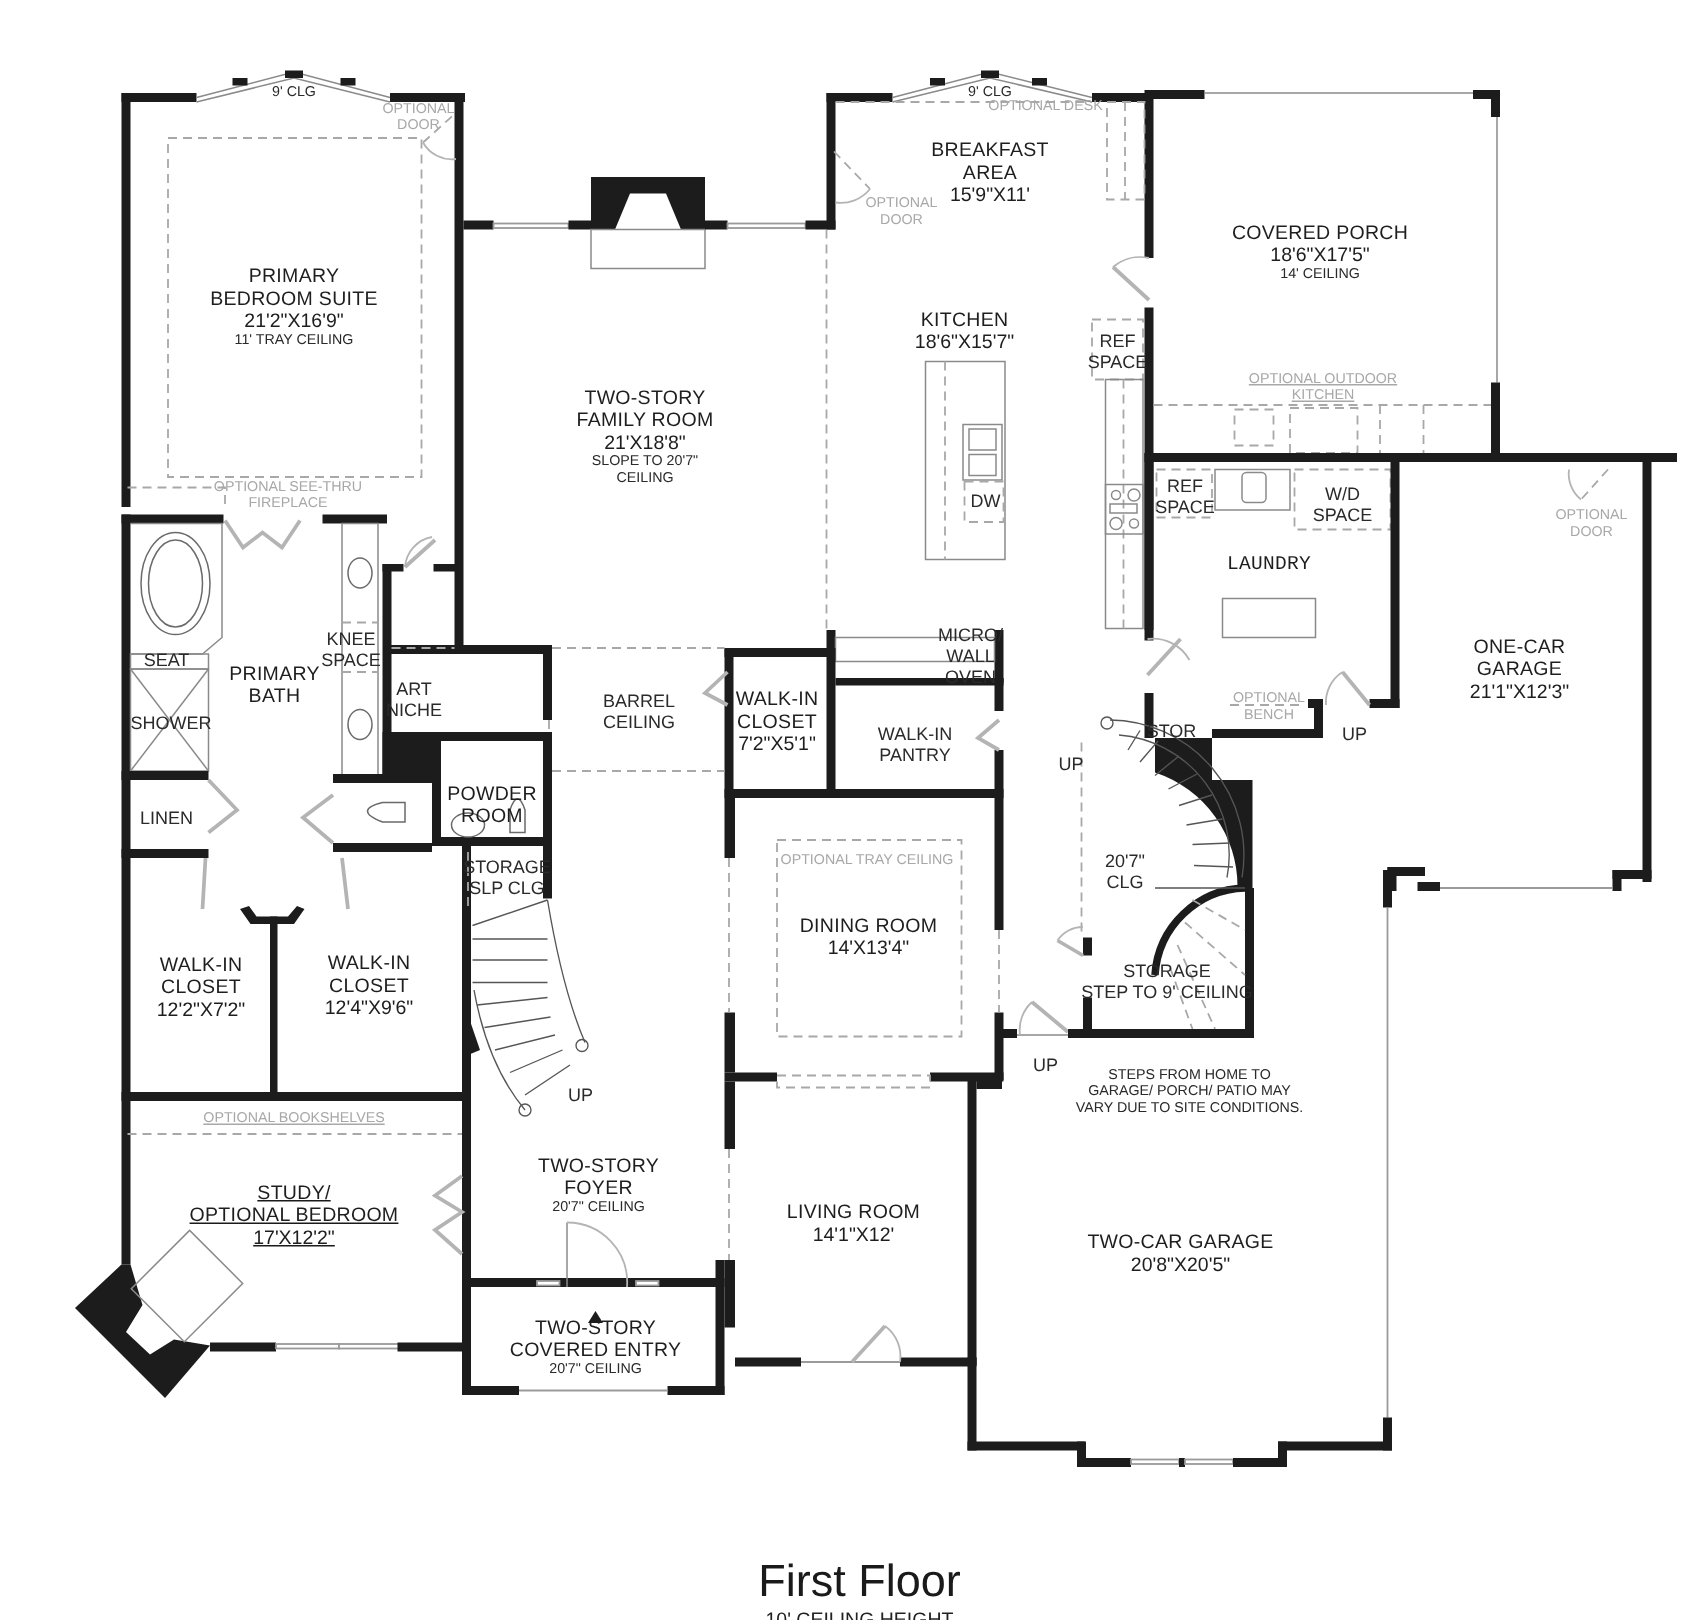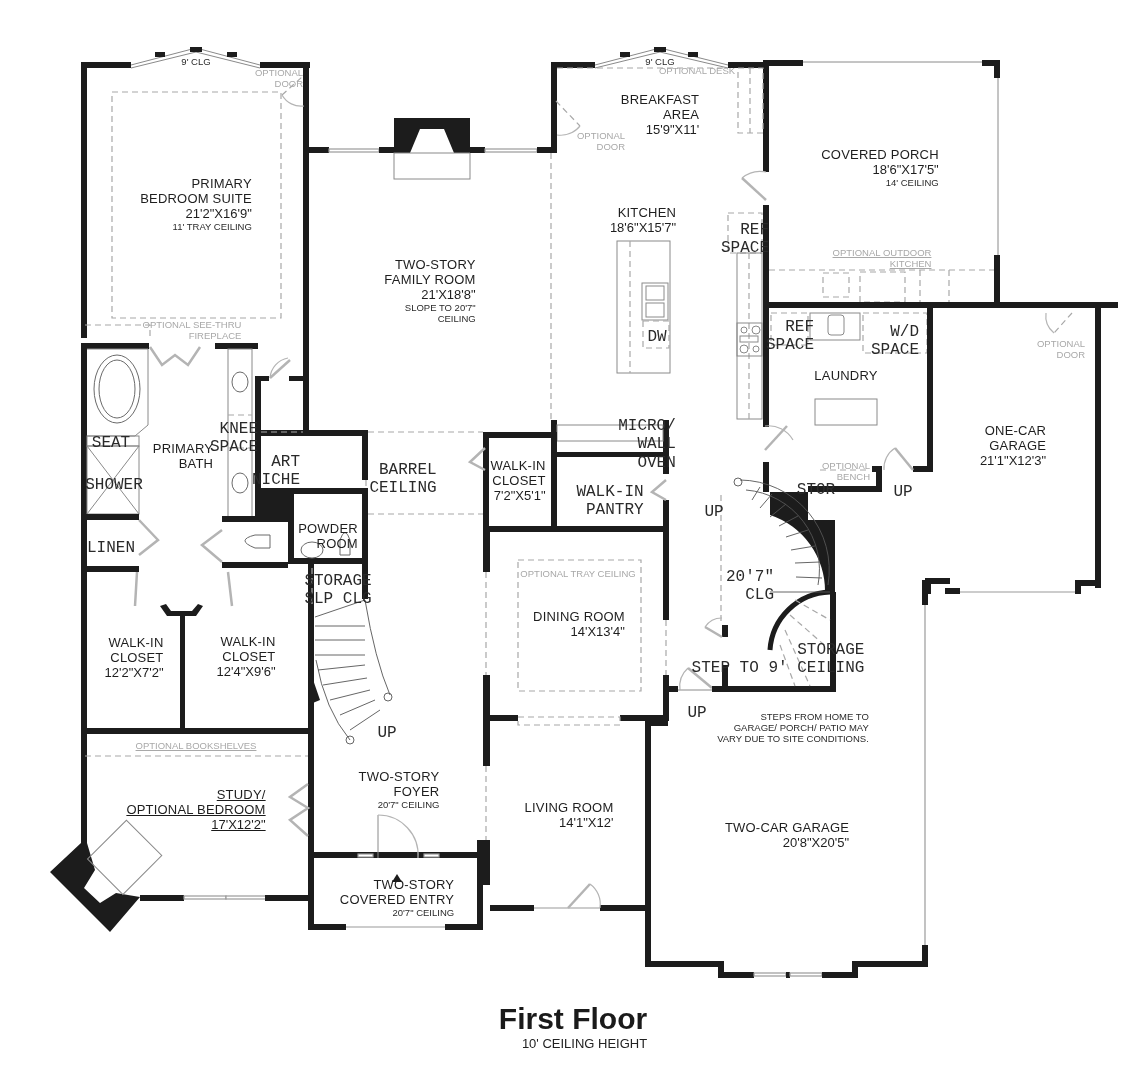--- a/index.html
+++ b/index.html
@@ -8,28 +8,28 @@
   #plan { position: absolute; left: 0; top: 0; width: 1121px; height: 1080px; }
   .wall { fill: #1c1c1c; }
   .wlt { stroke: #1c1c1c; stroke-width: 5; fill: none; }
   .thin { stroke: #8a8a8a; stroke-width: 1; fill: none; }
   .win { stroke: #9a9a9a; stroke-width: 1.2; fill: #fff; }
   .dash { stroke: #a8a8a8; stroke-width: 1.2; fill: none; stroke-dasharray: 6 4; }
   .door { stroke: #b4b4b4; stroke-width: 2.5; fill: none; }
   .arc { stroke: #b4b4b4; stroke-width: 1.2; fill: none; }
   .fix { stroke: #6a6a6a; stroke-width: 1; fill: #fff; }
   .stair { stroke: #555; stroke-width: 0.9; fill: none; }
-  .lbl { position: absolute; text-align: right; line-height: 1.15; white-space: nowrap;
+  .lbl { position: absolute; text-align: center; line-height: 1.15; white-space: nowrap;
          transform: translateX(-50%); }
   .rn { font-size: 13px; letter-spacing: 0.2px; color: #1e1e1e; }
   .rd { font-size: 13px; color: #1e1e1e; }
   .rs { font-size: 9.5px; color: #2a2a2a; }
-  .sm { font-size: 16px; color: #2a2a2a; font-family: Liberation Mono, monospace; }
+  .sm { font-size: 12px; color: #2a2a2a; }
   .opt { font-size: 9.5px; color: #a8a8a8; }
-  .title { font-size: 30px; color: #1a1a1a; font-weight: bold; }
+  .title { font-size: 30px; color: #1a1a1a; font-weight: normal; margin-top: 36px; }
   .subtitle { font-size: 13px; color: #222; }
   .blk { display: block; }
 </style>
 </head>
 <body>
 
 <svg id="plan" viewBox="0 0 1121 1080" xmlns="http://www.w3.org/2000/svg">
 
   <g>
     <rect class="wall" x="81" y="62" width="6" height="276"></rect>
@@ -391,28 +391,28 @@
 </div>
 
 <div class="lbl sm" style="left:790px; top:318px;">
   <span class="blk">REF</span>
   <span class="blk">SPACE</span>
 </div>
 <div class="lbl sm" style="left:895px; top:323px;">
   <span class="blk">W/D</span>
   <span class="blk">SPACE</span>
 </div>
-<div class="lbl" style="left:846px; top:369px;">
+<div class="lbl" style="left:846px; top:369px;font-family:Liberation Mono, monospace;">
   <span class="blk rn">LAUNDRY</span>
 </div>
 <div class="lbl opt" style="left:846px; top:461px;">
   <span class="blk">OPTIONAL</span>
   <span class="blk">BENCH</span>
 </div>
-<div class="lbl sm" style="left:816px; top:481px;"><span>STOR</span></div>
+<div class="lbl sm" style="left:781px; top:481px;"><span>STOR</span></div>
 <div class="lbl sm" style="left:903px; top:483px;"><span>UP</span></div>
 
 <div class="lbl opt" style="left:1061px; top:339px;">
   <span class="blk">OPTIONAL</span>
   <span class="blk">DOOR</span>
 </div>
 <div class="lbl" style="left:1013px; top:424px;">
   <span class="blk rn">ONE-CAR</span>
   <span class="blk rn">GARAGE</span>
   <span class="blk rd">21'1"X12'3"</span>
@@ -446,21 +446,21 @@
 <div class="lbl sm" style="left:114px; top:476px;"><span>SHOWER</span></div>
 <div class="lbl sm" style="left:111px; top:539px;"><span>LINEN</span></div>
 <div class="lbl sm" style="left:276px; top:453px;">
   <span class="blk">ART</span>
   <span class="blk">NICHE</span>
 </div>
 <div class="lbl" style="left:328px; top:522px;">
   <span class="blk rn">POWDER</span>
   <span class="blk rn">ROOM</span>
 </div>
-<div class="lbl sm" style="left:403px; top:461px;">
+<div class="lbl sm" style="left:426px; top:461px;">
   <span class="blk">BARREL</span>
   <span class="blk">CEILING</span>
 </div>
 <div class="lbl" style="left:518px; top:459px;">
   <span class="blk rn">WALK-IN</span>
   <span class="blk rn">CLOSET</span>
   <span class="blk rd">7'2"X5'1"</span>
 </div>
 <div class="lbl sm" style="left:610px; top:483px;">
   <span class="blk">WALK-IN</span>

